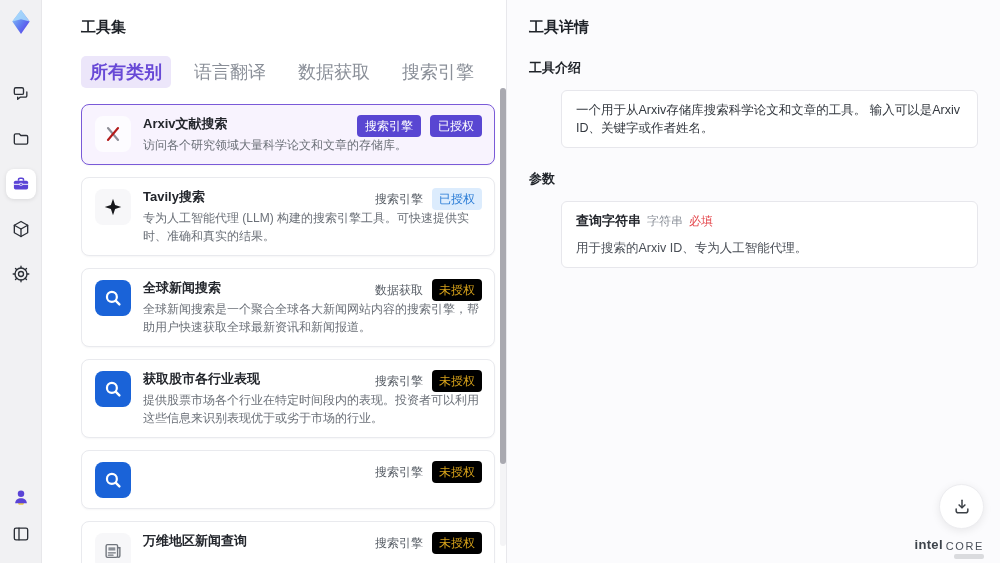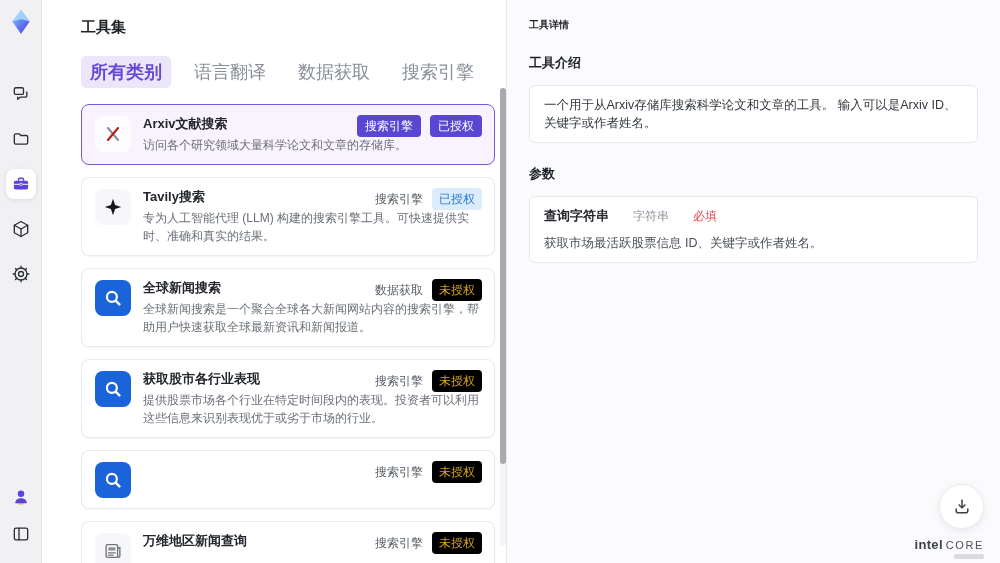--- a/index.html
+++ b/index.html
@@ -47,36 +47,36 @@
   .auth.ok { background:#dcecfd; color:#2a7cd6; border-radius:4px; padding:1px 7px; }
   .auth.warn { background:#000000; color:#d7a21a; border-radius:4px; padding:1px 7px; }
   .scrollbar { position:absolute; right:15px; top:88px; width:6px; height:458px;
     background:#f4f4f6; border-radius:3px; }
   .scroll-thumb { position:absolute; top:0; left:0; width:6px; height:376px;
     background:#a9a9b0; border-radius:3px; }
 
   
   .detail { position:absolute; left:506px; top:0; right:0; height:563px; background:#fbfbfd;
     border-left:1px solid #e8e8ec; padding:18px 22px; }
-  .detail-title { font-size:10px; font-weight:bold; }
+  .detail-title { font-size:15px; font-weight:bold; }
   .section-h { font-size:13px; font-weight:bold; margin-top:22px; }
   .info-box { margin-top:13px; background:#ffffff; border:1px solid #e7e7ec; border-radius:6px;
-    padding:10px 14px; font-size:12.5px; color:#33383f; line-height:18px; }
-  .param-head { display:flex; align-items:baseline; gap:24px;text-align:right; }
+    padding:10px 14px; font-size:12.5px; color:#33383f; line-height:18px;margin-left:32px; }
+  .param-head { display:flex; align-items:baseline; gap:6px;text-align:right; }
   .param-name { font-size:13px; font-weight:bold; color:#23262c; }
   .param-type { font-size:12px; color:#8a8f98; }
   .param-req { font-size:12px; color:#e5484d; }
   .param-desc { font-size:12.5px; color:#4a4f57; margin-top:9px; }
 
   
   .fab { position:absolute; right:16px; bottom:34px; width:45px; height:45px; border-radius:50%;
     background:#ffffff; border:1px solid #ededf0; box-shadow:0 2px 8px rgba(0,0,0,.08);
     display:flex; align-items:center; justify-content:center; cursor:pointer; }
   .fab svg { width:20px; height:20px; }
-  .brand { position:absolute; right:16px; bottom:11px; display:flex; align-items:center; gap:3px;
+  .brand { position:absolute; right:16px; bottom:11px; display:flex; align-items:flex-end; gap:3px;
     color:#3c424a; }
   .brand .b1 { font-size:13px; font-weight:bold; letter-spacing:.3px; }
   .brand .b2 { font-size:11px; letter-spacing:1.6px; text-transform:uppercase; color:#4a505a; }
   .brand-sub { position:absolute; right:16px; bottom:4px; width:30px; height:5px;
     background:#dadbde; border-radius:2px; }
 </style>
 </head>
 <body>
 
 <div class="rail">
@@ -260,21 +260,21 @@
   <div class="detail-title">工具详情</div>
   <div class="section-h">工具介绍</div>
   <div class="info-box">一个用于从Arxiv存储库搜索科学论文和文章的工具。 输入可以是Arxiv ID、关键字或作者姓名。</div>
   <div class="section-h">参数</div>
   <div class="info-box">
     <div class="param-head">
       <span class="param-name">查询字符串</span>
       <span class="param-type">字符串</span>
       <span class="param-req">必填</span>
     </div>
-    <div class="param-desc">获取市场最活跃股票信息 ID、关键字或作者姓名。</div>
+    <div class="param-desc">用于搜索的Arxiv ID、专为人工智能代理。</div>
   </div>
 </div>
 
 <div class="fab">
   <svg viewBox="0 0 24 24" fill="none" stroke="#3b4046" stroke-width="1.8" stroke-linecap="round" stroke-linejoin="round">
     <path d="M12 4v8.5"></path>
       <path d="M8.5 9.5 L12 13 L15.5 9.5"></path>
     <path d="M5 14.5v2A2.5 2.5 0 0 0 7.5 19h9a2.5 2.5 0 0 0 2.5-2.5v-2"></path>
   </svg>
 </div>

